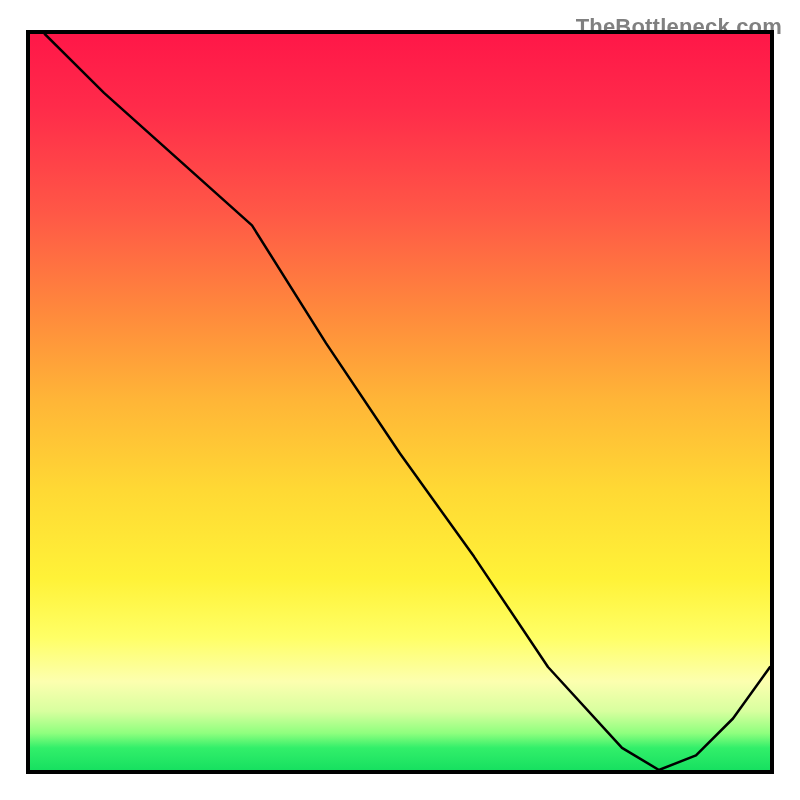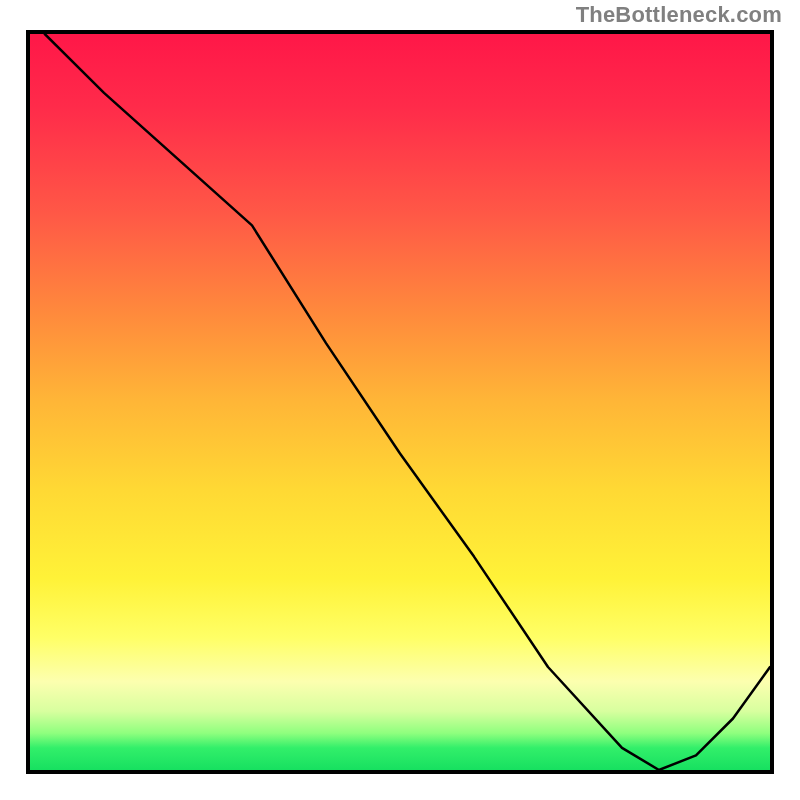--- a/index.html
+++ b/index.html
@@ -11,21 +11,21 @@
     overflow: hidden;
     font-family: Arial, Helvetica, sans-serif;
   }
   .stage {
     position: relative;
     width: 800px;
     height: 800px;
   }
   .watermark {
     position: absolute;
-    top: 2px;
+    top: 14px;
     right: 18px;
     font-size: 22px;
     font-weight: 600;
     color: #808080;
     letter-spacing: 0.2px;
     text-align: center;
   }
   .plot-box {
     position: absolute;
     left: 26px;

